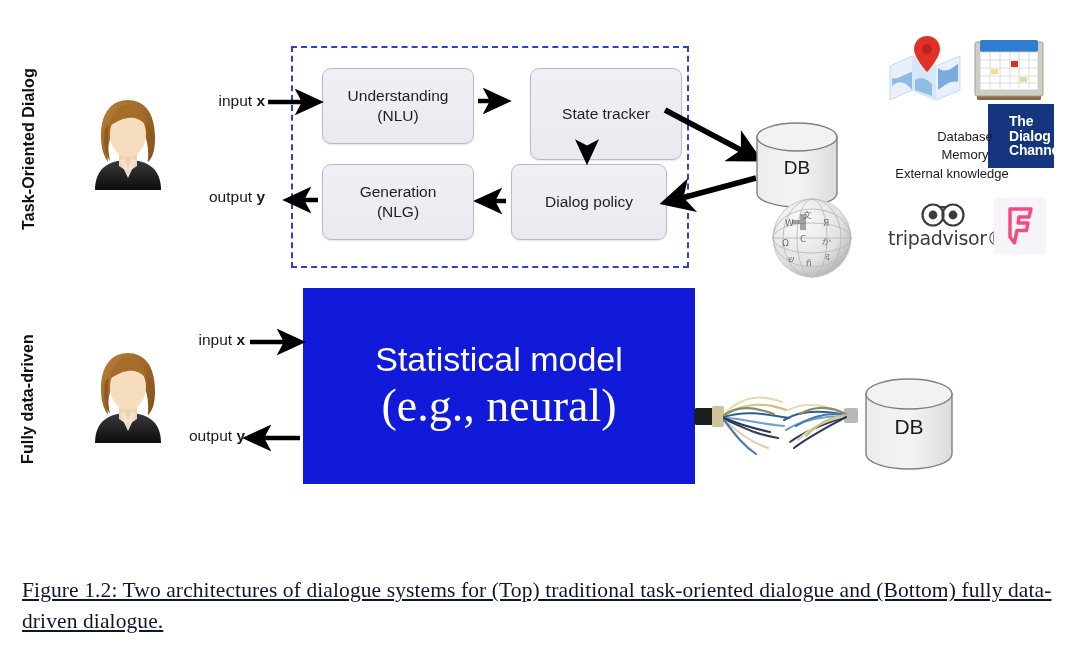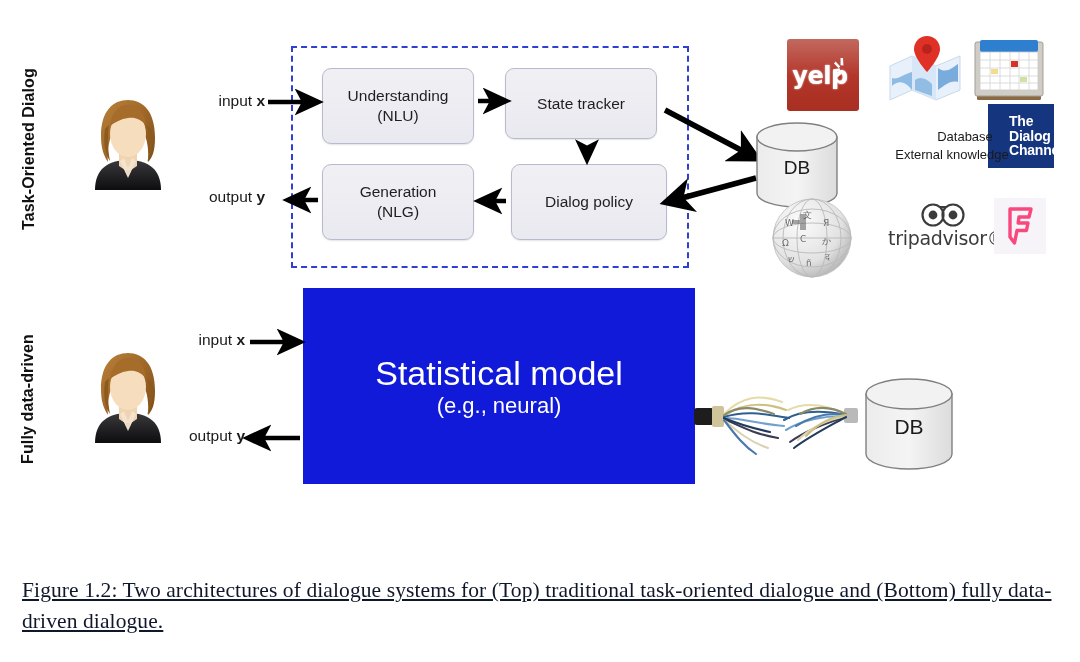--- a/index.html
+++ b/index.html
@@ -68,21 +68,21 @@
     background: #111ad8;
     display: flex;
     flex-direction: column;
     align-items: center;
     justify-content: center;
     color: #ffffff;
     line-height: 1.18;
     text-align: center;
   }
   .bigblue .l1 { font-size: 34px; }
-  .bigblue .l2 { font-size: 22px; }
+  .bigblue .l2 { font-size: 46px; font-family: Liberation Serif, serif; }
 
   
   .knowtext {
     font-size: 13px;
     color: #1a1a1a;
     text-align: center;
     line-height: 1.42;
     white-space: nowrap;
   }
 
@@ -210,21 +210,21 @@
     <span>output </span><b>y</b>
   </div>
 
   <div class="abs dashbox" style="left:291px; top:46px; width:398px; height:222px;"></div>
 
   <div class="abs modbox" style="left:322px; top:68px; width:152px; height:76px;">
     <div>Understanding</div>
     <div>(NLU)</div>
   </div>
 
-  <div class="abs modbox" style="left:505px; top:68px; width:152px; height:71px;">
+  <div class="abs modbox" style="left:530px; top:68px; width:152px; height:92px;">
     <div>State tracker</div>
   </div>
 
   <div class="abs modbox" style="left:511px; top:164px; width:156px; height:76px;">
     <div>Dialog policy</div>
   </div>
 
   <div class="abs modbox" style="left:322px; top:164px; width:152px; height:76px;">
     <div>Generation</div>
     <div>(NLG)</div>
@@ -265,34 +265,20 @@
         </linearGradient>
       </defs>
       <path d="M4 15 L4 71 A40 14 0 0 0 84 71 L84 15 Z" fill="url(#cylG)" stroke="#808080" stroke-width="1.4"></path>
       <ellipse cx="44" cy="15" rx="40" ry="14" fill="#f2f2f2" stroke="#808080" stroke-width="1.4"></ellipse>
       <text x="44" y="52" text-anchor="middle" font-family="Liberation Sans, sans-serif" font-size="19" fill="#1a1a1a">DB</text>
     </svg>
   </div>
 
   <div class="abs" style="left:0; top:0; width:0; height:0; overflow:hidden; font-size:1px; color:transparent;">DB</div>
 
-  <div class="logo" style="left:787px; top:39px;">
-    <div class="yelp-tile">
-      <span class="yelp-word">yelp</span>
-      <svg class="yelp-burst" viewBox="0 0 20 22">
-        <g fill="#ffffff">
-          <path d="M8.5 1 L11 1 L11.4 8.5 L8.6 8.2 Z"></path>
-          <path d="M2 6.5 L3.6 4.6 L8.3 9.6 L6.6 11.2 Z"></path>
-          <path d="M1.5 14.6 L1.1 12.3 L7.8 11.3 L8 13.8 Z"></path>
-          <path d="M5.3 20.5 L3.8 18.8 L8.9 14.8 L10.1 16.6 Z"></path>
-          <path d="M13.8 19.6 L12 20.9 L9.6 15.2 L11.6 14.2 Z"></path>
-        </g>
-      </svg>
-    </div>
-  </div>
 
   <div class="logo" style="left:888px; top:34px;">
     <svg width="78" height="72" viewBox="0 0 78 72">
       <path d="M2 32 L24 22 L48 32 L72 22 L72 56 L48 66 L24 56 L2 66 Z" fill="#e8f1fb" stroke="#c7d9ea" stroke-width="1"></path>
       <path d="M24 22 L24 56 L48 66 L48 32 Z" fill="#d7e7f7"></path>
       <path d="M4 52 C12 44 20 50 24 56 L24 38 C16 40 10 46 4 44 Z" fill="#6fa8dc" opacity="0.75"></path>
       <path d="M50 34 C58 40 64 34 70 30 L70 48 C62 46 56 52 50 56 Z" fill="#5c9bd6" opacity="0.8"></path>
       <path d="M27 46 C32 42 38 44 44 50 L44 62 L27 56 Z" fill="#7fb3e0" opacity="0.8"></path>
       <path d="M39 2 C31.8 2 26 7.8 26 15 C26 24 39 38 39 38 C39 38 52 24 52 15 C52 7.8 46.2 2 39 2 Z" fill="#e03127"></path>
       <circle cx="39" cy="15" r="5" fill="#b8241c"></circle>
@@ -357,20 +343,21 @@
         <text x="18" y="66">ש</text>
           <text x="36" y="70">ñ</text>
           <text x="55" y="64">द</text>
       </g>
       <path d="M22 24 L34 24 L34 28 L22 28 Z M30 18 L36 18 L36 34 L30 34 Z" fill="#5c5c5c" opacity="0.55"></path>
     </svg>
   </div>
 
   <div class="abs knowtext" style="left:880px; top:128px; width:170px;">
     <div>Database</div>
+    <div>Memory</div>
     <div style="margin-left:-26px;">External knowledge</div>
   </div>
 
   <div class="logo tripadvisor-wrap" style="left:888px; top:203px; width:110px;">
     <svg width="46" height="24" viewBox="0 0 46 24" style="display:block;margin:0 auto;">
       <circle cx="13" cy="12" r="10.5" fill="none" stroke="#3b3b3b" stroke-width="2.2"></circle>
       <circle cx="33" cy="12" r="10.5" fill="none" stroke="#3b3b3b" stroke-width="2.2"></circle>
       <circle cx="13" cy="12" r="4.4" fill="#3b3b3b"></circle>
       <circle cx="33" cy="12" r="4.4" fill="#3b3b3b"></circle>
       <path d="M20 4 L26 4" stroke="#3b3b3b" stroke-width="2"></path>

